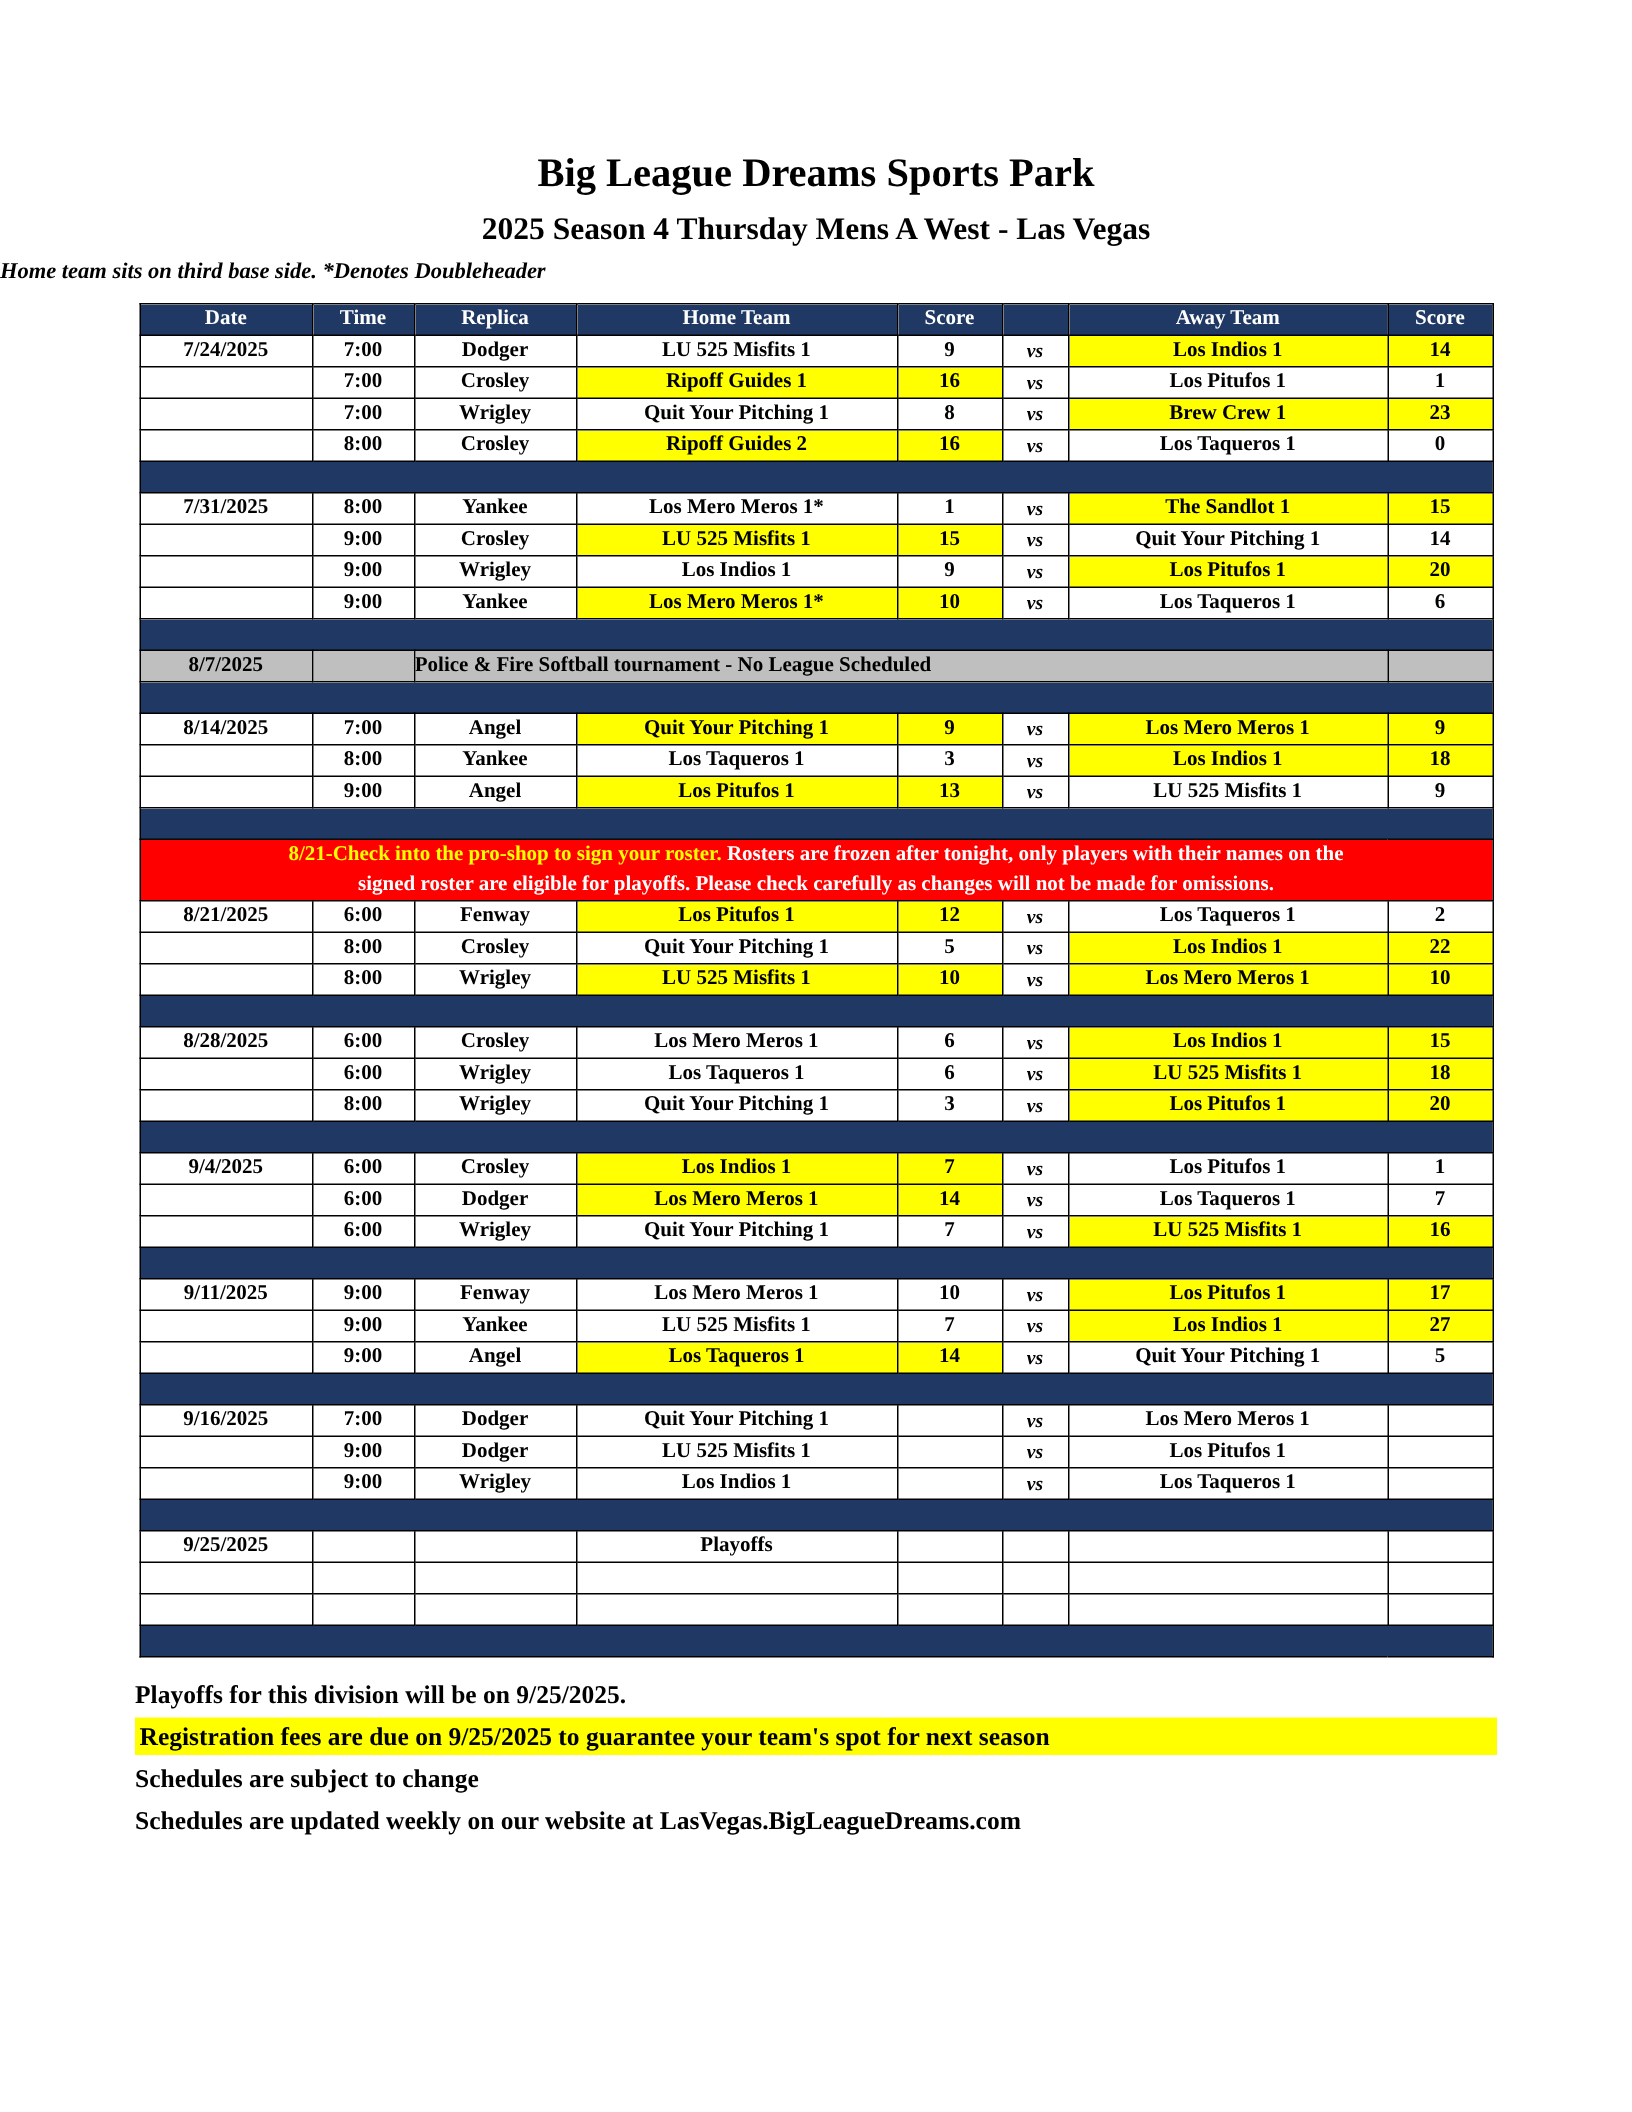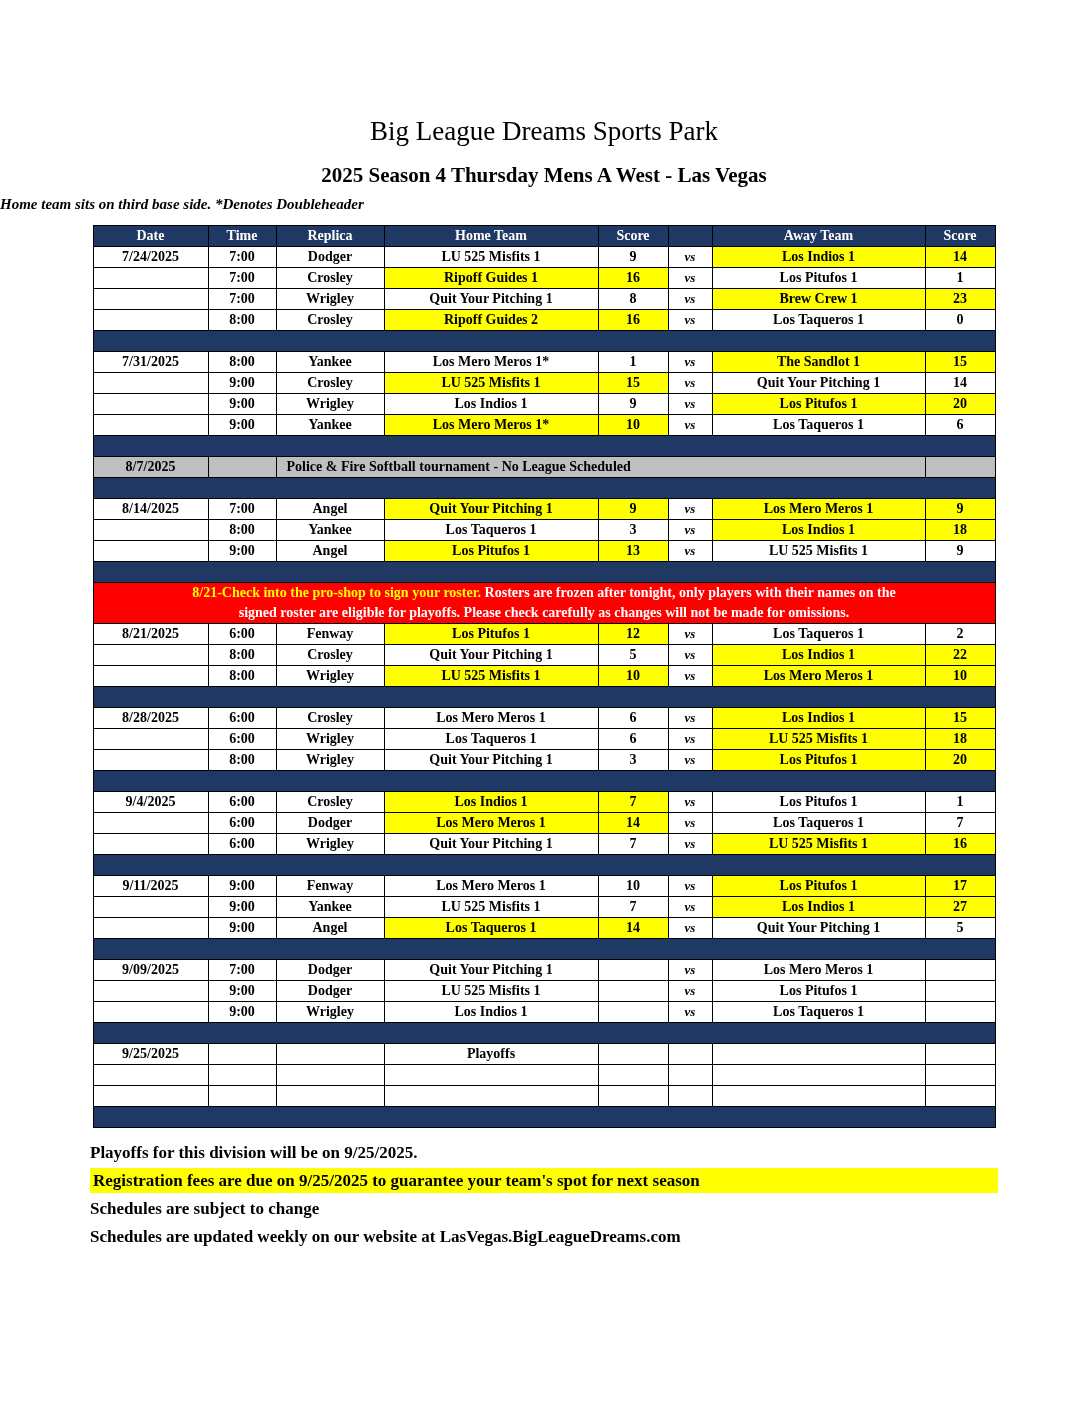--- a/index.html
+++ b/index.html
@@ -13,22 +13,22 @@
   body {
     width: 1088px;
     min-height: 1408px;
     font-family: "Liberation Serif", serif;
     color: #000;
   }
   .page { padding-top: 100px; }
   .title {
     text-align: center;
     font-size: 27px;
-    font-weight: normal;
-    margin: 16px;
+    font-weight: bold;
+    margin: 0;
   }
   .subtitle {
     text-align: center;
     font-size: 21px;
     font-weight: bold;
     margin: 9px 0 0 0;
   }
   .note {
     text-align: left;
     font-size: 15px;
@@ -56,21 +56,21 @@
   .schedule th {
     background: var(--navy);
     color: #fff;
   }
   .schedule td.sep {
     background: var(--navy);
     height: 21px;
   }
   .schedule td.hl { background: var(--yellow); }
   .schedule td.gray { background: var(--gray); }
-  .schedule td.noticetext { text-align: left; padding-left: 10px; }
+  .schedule td.noticetext { text-align: left; padding-left: 0; }
   .schedule td.vs { font-style: italic; font-size: 13px; }
   .schedule td.banner {
     background: var(--red);
     color: #fff;
     height: 32px;
     line-height: 20px;
     white-space: normal;
   }
   .banner-hl { color: var(--yellow); }
   .footer {
@@ -381,21 +381,21 @@
           <td class="hl">Los Taqueros 1</td>
           <td class="hl">14</td>
           <td class="vs">vs</td>
           <td>Quit Your Pitching 1</td>
           <td>5</td>
         </tr>
         <tr>
           <td class="sep" colspan="8"></td>
         </tr>
         <tr>
-          <td>9/09/2025</td>
+          <td>9/16/2025</td>
           <td>7:00</td>
           <td>Dodger</td>
           <td>Quit Your Pitching 1</td>
           <td></td>
           <td class="vs">vs</td>
           <td>Los Mero Meros 1</td>
           <td></td>
         </tr>
         <tr>
           <td></td>

